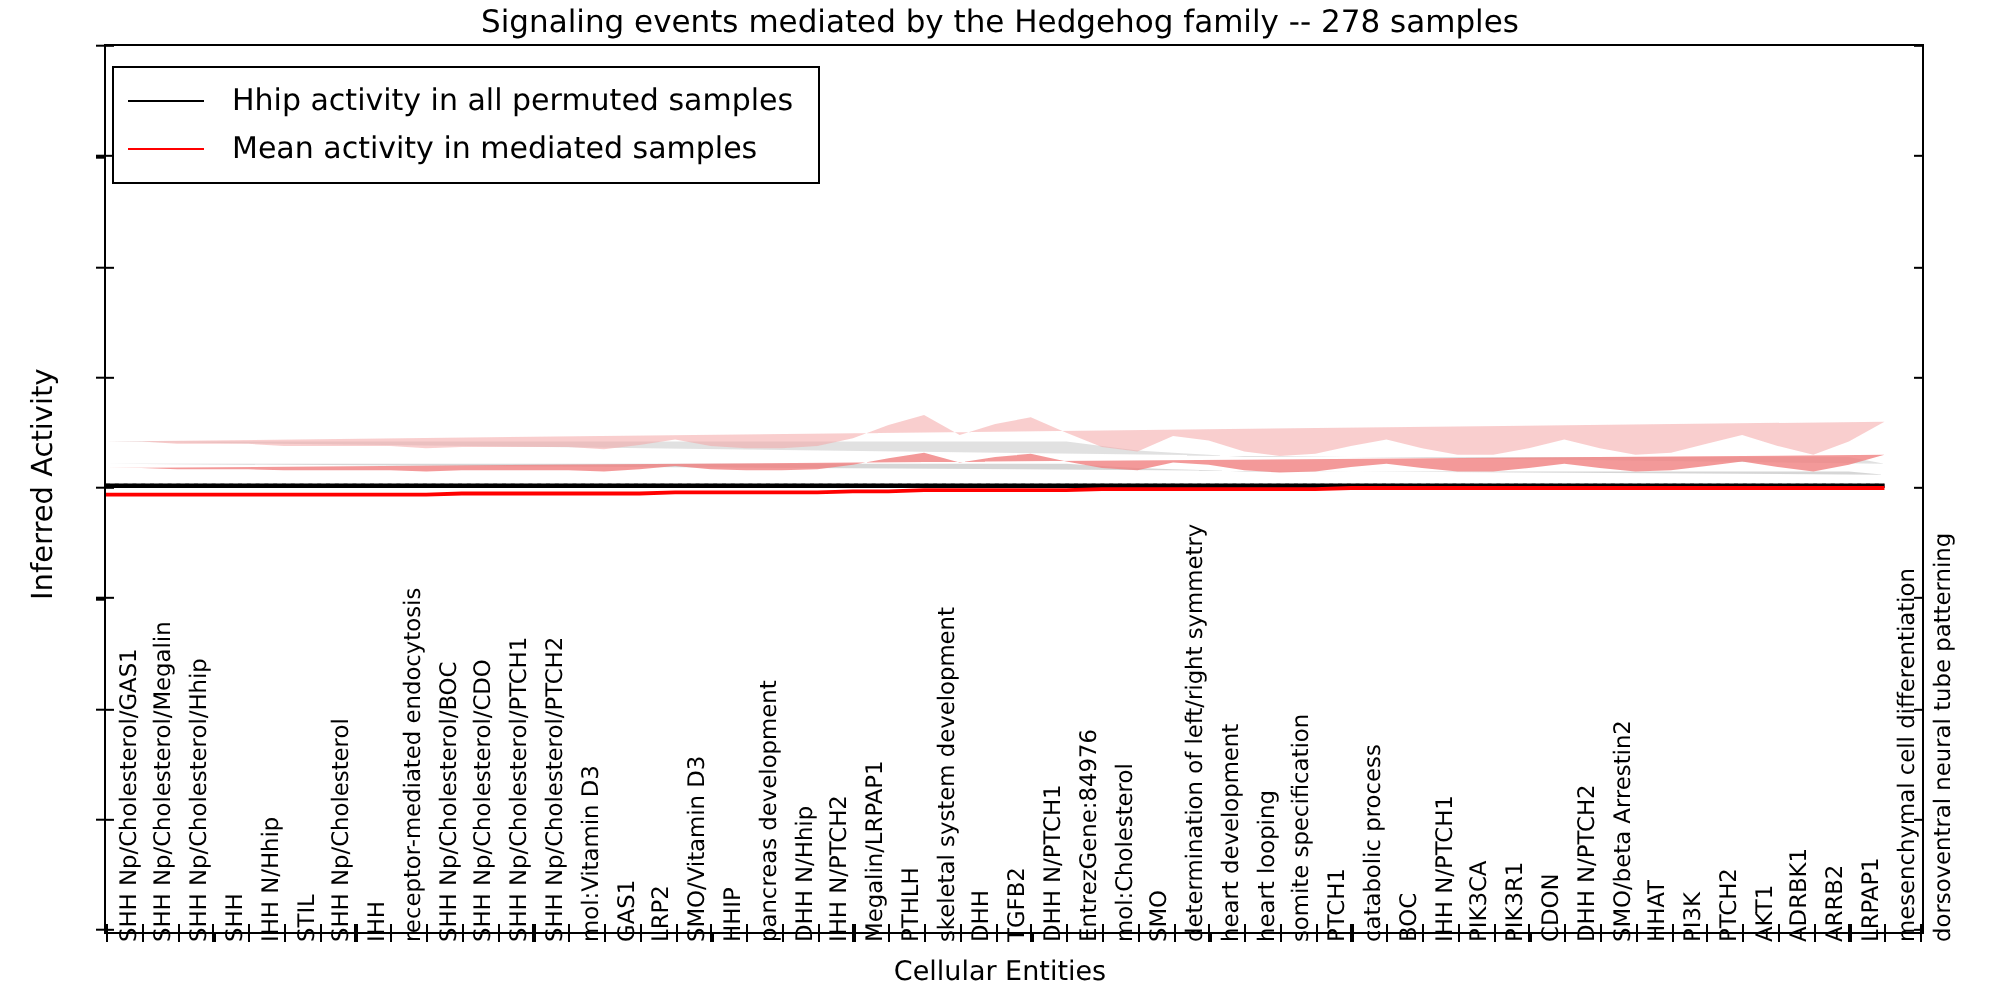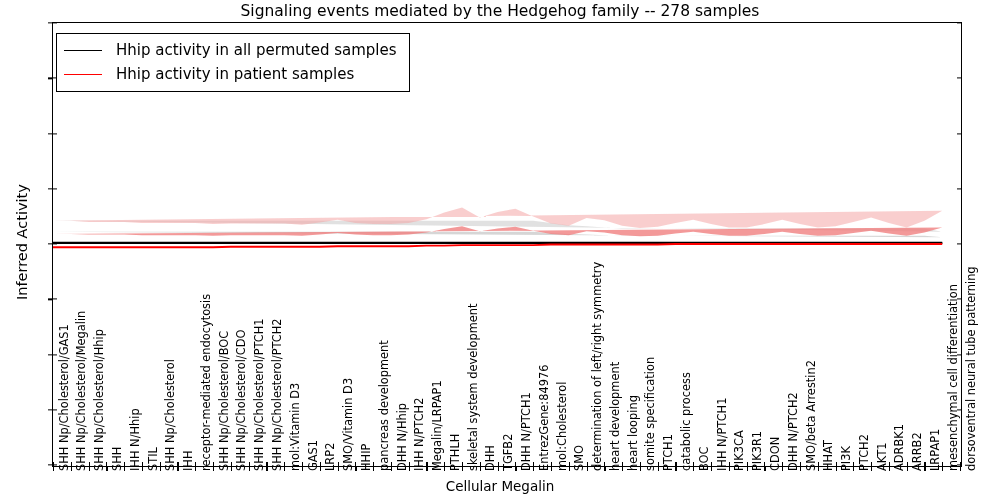--- a/index.html
+++ b/index.html
@@ -192,30 +192,30 @@
         <div class="xtickmark" style="left: 889.216px;"></div>
         <div class="xtickmark-in" style="left: 889.216px;"></div>
         <div class="xtickmark" style="left: 907px;"></div>
         <div class="xtickmark-in" style="left: 907px;"></div>
       </div>
   </div>
 
   <div id="ylabelbox">
       <div class="ylabel" style="left: 14px; top: 300px;">Inferred Activity</div>
     </div>
-  <div class="xlabel">Cellular Megalin</div>
+  <div class="xlabel">Cellular Entities</div>
 
   <div class="legend">
     <div class="lrow">
       <span class="lline"></span>
       <span class="ltext">Hhip activity in all permuted samples</span>
     </div>
     <div class="lrow">
       <span class="lline red"></span>
-      <span class="ltext">Hhip activity in patient samples</span>
+      <span class="ltext">Mean activity in mediated samples</span>
     </div>
   </div>
 <div class="xtick" style="left: 56.6px;">SHH Np/Cholesterol/GAS1</div>
     <div class="xtick" style="left: 74.3843px;">SHH Np/Cholesterol/Megalin</div>
     <div class="xtick" style="left: 92.1686px;">SHH Np/Cholesterol/Hhip</div>
     <div class="xtick" style="left: 109.953px;">SHH</div>
     <div class="xtick" style="left: 127.737px;">IHH N/Hhip</div>
     <div class="xtick" style="left: 145.522px;">STIL</div>
     <div class="xtick" style="left: 163.306px;">SHH Np/Cholesterol</div>
     <div class="xtick" style="left: 181.09px;">IHH</div>

